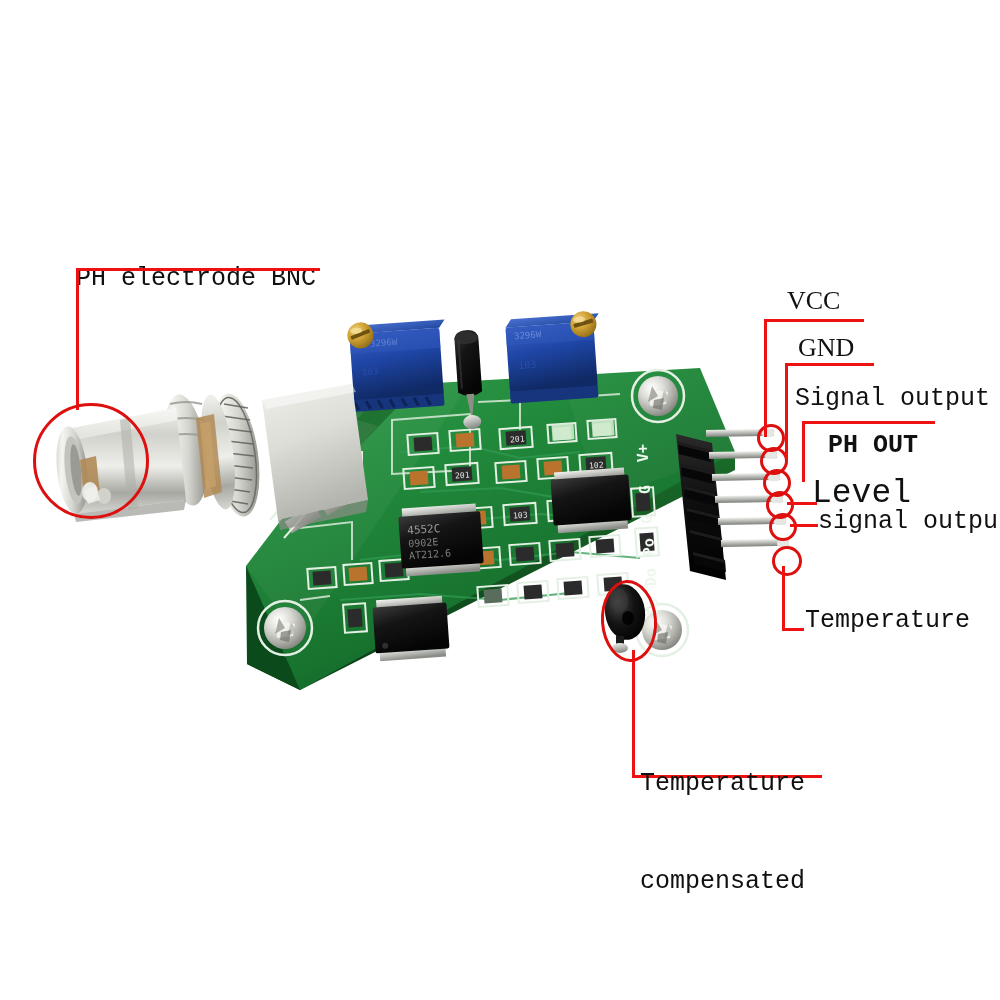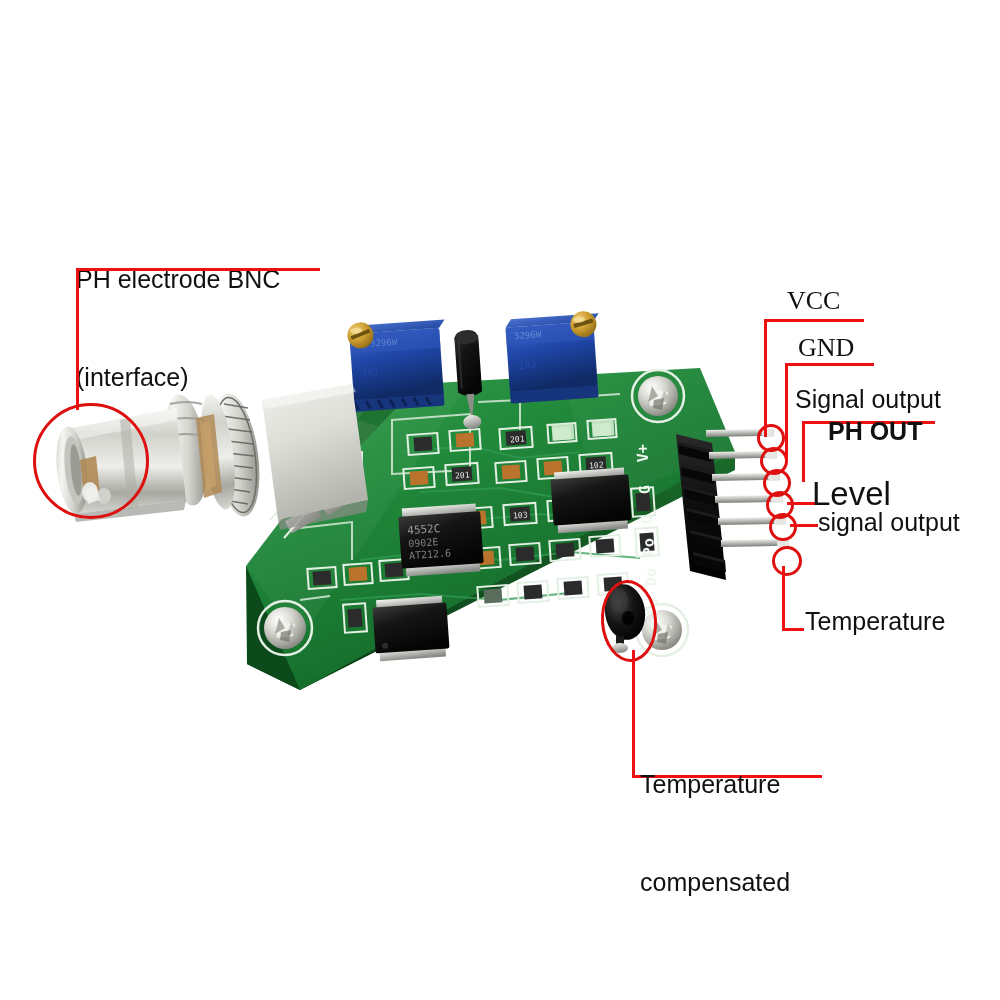--- a/index.html
+++ b/index.html
@@ -6,21 +6,21 @@
   html,body{margin:0;padding:0;background:#ffffff;}
   body{
     width:1000px;height:1000px;overflow:hidden;position:relative;
     font-family:"Liberation Mono","DejaVu Sans Mono",monospace;
     -webkit-font-smoothing:antialiased;
   }
   #stage{position:absolute;left:0;top:0;width:1000px;height:1000px;background:#fff;}
 
   
   .lbl{position:absolute;color:#111;white-space:pre;line-height:1.30;
-       font-family:Liberation Sans, sans-serif;}
+       font-family:Liberation Mono, monospace;}
   .lbl.serif{font-family:"Liberation Serif","DejaVu Serif",serif;font-weight:400;}
 
   
   .ln{position:absolute;background:#ee1111;}
   .lnh{height:3px;}
   .lnv{width:3px;}
 
   .ring{position:absolute;border:3px solid #dd0f0f;border-radius:50%;}
 
   
@@ -476,21 +476,20 @@
         <ellipse cx="104" cy="496" rx="7" ry="8" fill="#d2d2cc"></ellipse>
         <path d="M84,490 L96,486 L100,500 L88,504 Z" fill="#f0f0ec" opacity="0.8"></path>
       </g>
     </g>
 
   </svg>
   </div>
 
   <div class="lbl" style="left:76px;top:198px;font-size:25px;">
     <div>PH electrode BNC</div>
-    <div>(interface)</div>
   </div>
   <div class="ln lnh" style="left:76px;top:268px;width:244px;"></div>
   <div class="ln lnv" style="left:76px;top:268px;height:142px;"></div>
   <div class="ring" style="left:33px;top:403px;width:110px;height:110px;"></div>
 
   <div class="ring" style="left:757px;top:424px;width:22px;height:22px;"></div>
   <div class="ring" style="left:760px;top:447px;width:22px;height:22px;"></div>
   <div class="ring" style="left:763px;top:469px;width:22px;height:22px;"></div>
   <div class="ring" style="left:766px;top:491px;width:22px;height:22px;"></div>
   <div class="ring" style="left:769px;top:513px;width:22px;height:22px;"></div>
@@ -501,21 +500,21 @@
   <div class="ln lnv" style="left:764px;top:319px;height:118px;"></div>
 
   <div class="lbl serif" style="left:798px;top:331px;font-size:26px;">GND</div>
   <div class="ln lnh" style="left:785px;top:363px;width:89px;"></div>
   <div class="ln lnv" style="left:785px;top:363px;height:97px;"></div>
 
   <div class="lbl" style="left:795px;top:383px;font-size:25px;">Signal output</div>
   <div class="ln lnh" style="left:802px;top:421px;width:133px;"></div>
   <div class="ln lnv" style="left:802px;top:421px;height:61px;"></div>
 
-  <div class="lbl" style="left:828px;top:415px;font-size:25px;font-weight:bold;">PH OUT</div>
+  <div class="lbl" style="left:828px;top:430px;font-size:25px;font-weight:bold;">PH OUT</div>
   <div class="ln lnh" style="left:787px;top:502px;width:30px;"></div>
 
   <div class="lbl" style="left:812px;top:473px;font-size:33px;">Level</div>
   <div class="lbl" style="left:818px;top:506px;font-size:25px;">signal output</div>
   <div class="ln lnh" style="left:790px;top:524px;width:28px;"></div>
 
   <div class="lbl" style="left:805px;top:540px;font-size:25px;">
     <div>Temperature</div>
   </div>
   <div class="ln lnv" style="left:782px;top:566px;height:65px;"></div>

